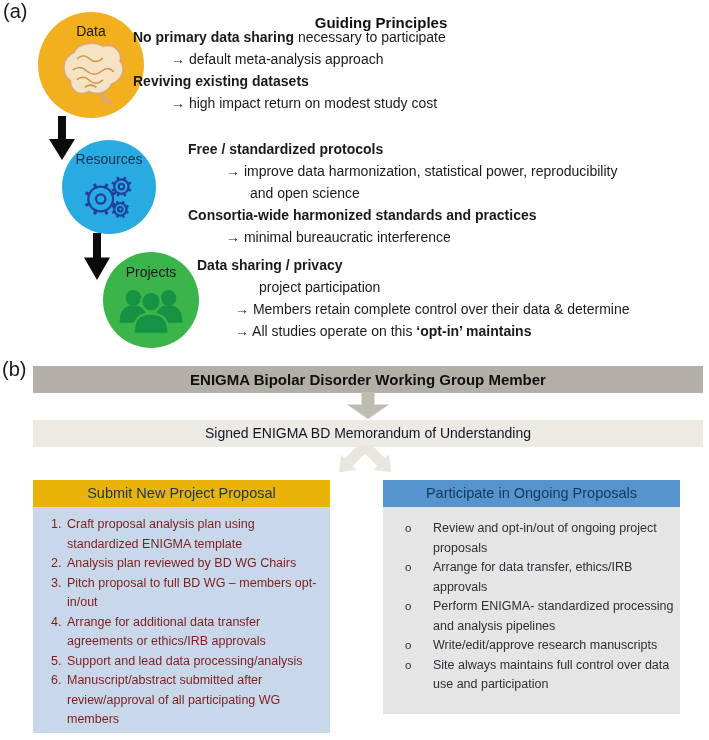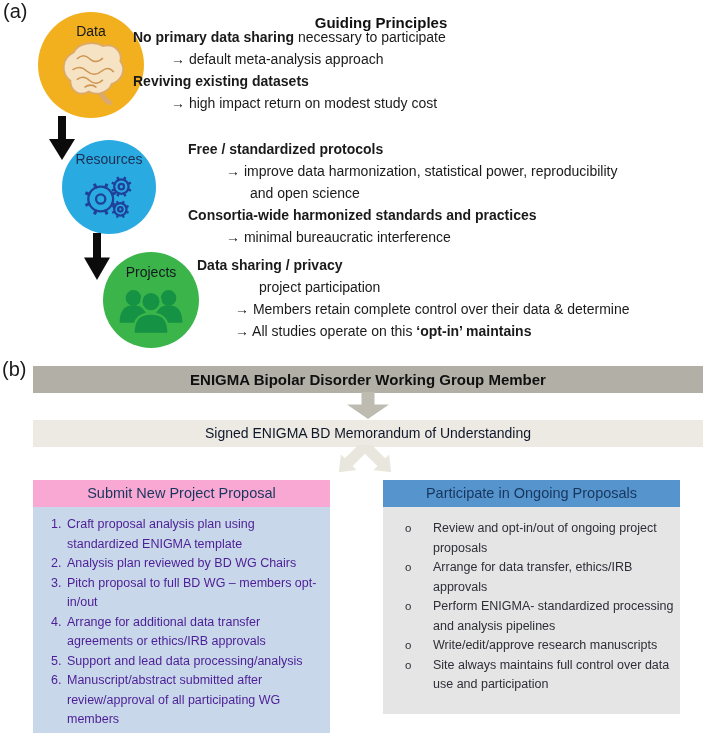--- a/index.html
+++ b/index.html
@@ -47,21 +47,21 @@
   #arrow-b1{position:absolute;left:347px;top:392px;width:42px;height:27px;}
   #split-arrow{position:absolute;left:307px;top:445px;width:116px;height:40px;}
 
   .col{position:absolute;top:480px;width:297px;}
   #col-left{left:33px;}
   #col-right{left:383px;}
   .col-head{height:27px;line-height:27px;text-align:center;font-size:14.5px;}
   #col-left .col-body{height:226px;}
   #col-right .col-body{height:207px;}
 
-  ol.num-list{margin:0;padding:8px 4px 0 32px;font-size:12.5px;line-height:19.5px;color:#4c1d95;}
+  ol.num-list{margin:0;padding:8px 4px 0 32px;font-size:12.5px;line-height:19.5px;color:#7f1d1d;}
   ol.num-list li{padding-left:2px;}
   ul.o-list{margin:0;padding:12px 4px 0 0;list-style:none;font-size:12.5px;line-height:19.5px;color:#2e2e38;}
   ul.o-list li{position:relative;padding-left:50px;}
   ul.o-list li::before{content:"o";position:absolute;left:22px;top:0;font-size:11.5px;}
 </style>
 </head>
 <body>
 
 <div class="canvas">
 
@@ -187,21 +187,21 @@
           <polygon points="23,-11 23,11 37,0"></polygon>
         </g>
         <g transform="translate(58,1) rotate(135)">
           <rect x="-3" y="-5.5" width="27" height="11"></rect>
           <polygon points="23,-11 23,11 37,0"></polygon>
         </g>
       </g>
     </svg>
 
     <div class="col" id="col-left">
-      <div class="col-head" style="background: #f9a8d4; color: rgb(23, 54, 93);">Submit New Project Proposal</div>
+      <div class="col-head" style="background: #eab308; color: rgb(23, 54, 93);">Submit New Project Proposal</div>
       <div class="col-body" style="background: rgb(200, 216, 234);">
         <ol class="num-list" id="list-left">
             <li>Craft proposal analysis plan using standardized ENIGMA template</li>
             <li>Analysis plan reviewed by BD WG Chairs</li>
             <li>Pitch proposal to full BD WG – members opt-in/out</li>
             <li>Arrange for additional data transfer agreements or ethics/IRB approvals</li>
             <li>Support and lead data processing/analysis</li>
             <li>Manuscript/abstract submitted after review/approval of all participating WG members</li>
           </ol>
       </div>

